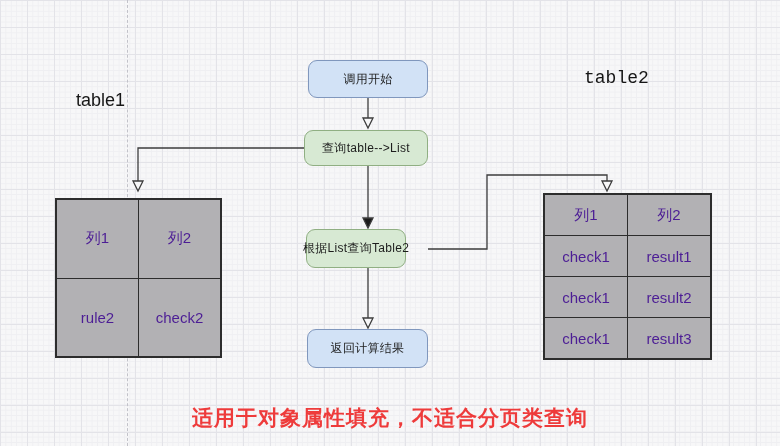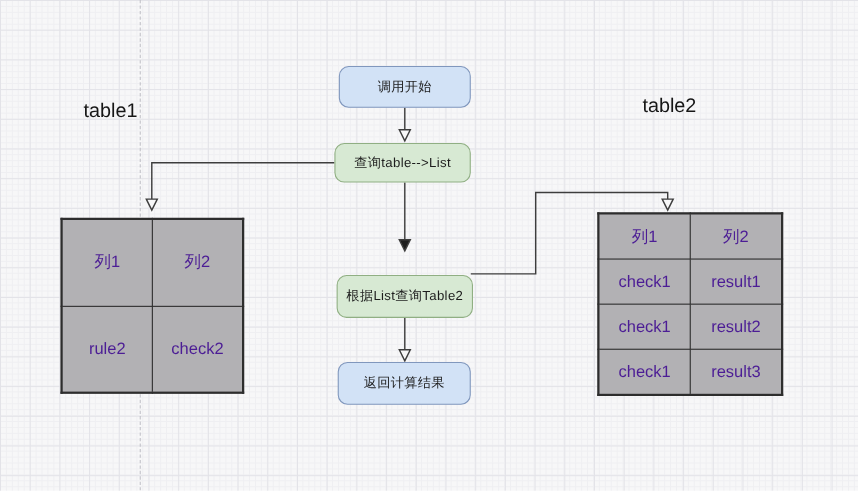--- a/index.html
+++ b/index.html
@@ -42,32 +42,32 @@
     justify-content: center;
     border-radius: 9px;
     font-size: 12px;
     color: #1d1d1d;
     letter-spacing: 0.3px;
     box-sizing: border-box;
     white-space: nowrap;
   }
   .node-start   { left: 308px; top: 60px;  width: 120px; height: 38px; background: #d2e2f6; border: 1px solid #8097bd; }
   .node-query-list { left: 304px; top: 130px; width: 124px; height: 36px; background: #d7e9d3; border: 1px solid #90af83; }
-  .node-query-table2 { left: 306px; top: 229px; width: 124px; height: 39px; background: #d7e9d3; border: 1px solid #90af83; margin-top: 21px; }
+  .node-query-table2 { left: 306px; top: 229px; width: 100px; height: 39px; background: #d7e9d3; border: 1px solid #90af83; }
   .node-return  { left: 307px; top: 329px; width: 121px; height: 39px; background: #d2e2f6; border: 1px solid #8097bd; }
   .table-title {
     position: absolute;
     z-index: 3;
     width: 100px;
     text-align: left;
     font-size: 18px;
     color: #161616;
   }
   .title-left  { left: 76px;  top: 90px; }
-  .title-right { left: 584px; top: 86px; }
+  .title-right { left: 584px; top: 68px; font-family: Liberation Mono, monospace; }
   .grid-table {
     position: absolute;
     z-index: 3;
     border-collapse: collapse;
     table-layout: fixed;
     background: #b2b1b4;
     border: 2px solid #2d2d2d;
   }
   .grid-table td {
     border: 1.5px solid #2d2d2d;
@@ -159,14 +159,15 @@
         <td>check1</td>
         <td>result2</td>
       </tr>
       <tr>
         <td>check1</td>
         <td>result3</td>
       </tr>
     </tbody>
   </table>
 
+  <div class="note">适用于对象属性填充，不适合分页类查询</div>
 
 </div>
 
 </body></html>

